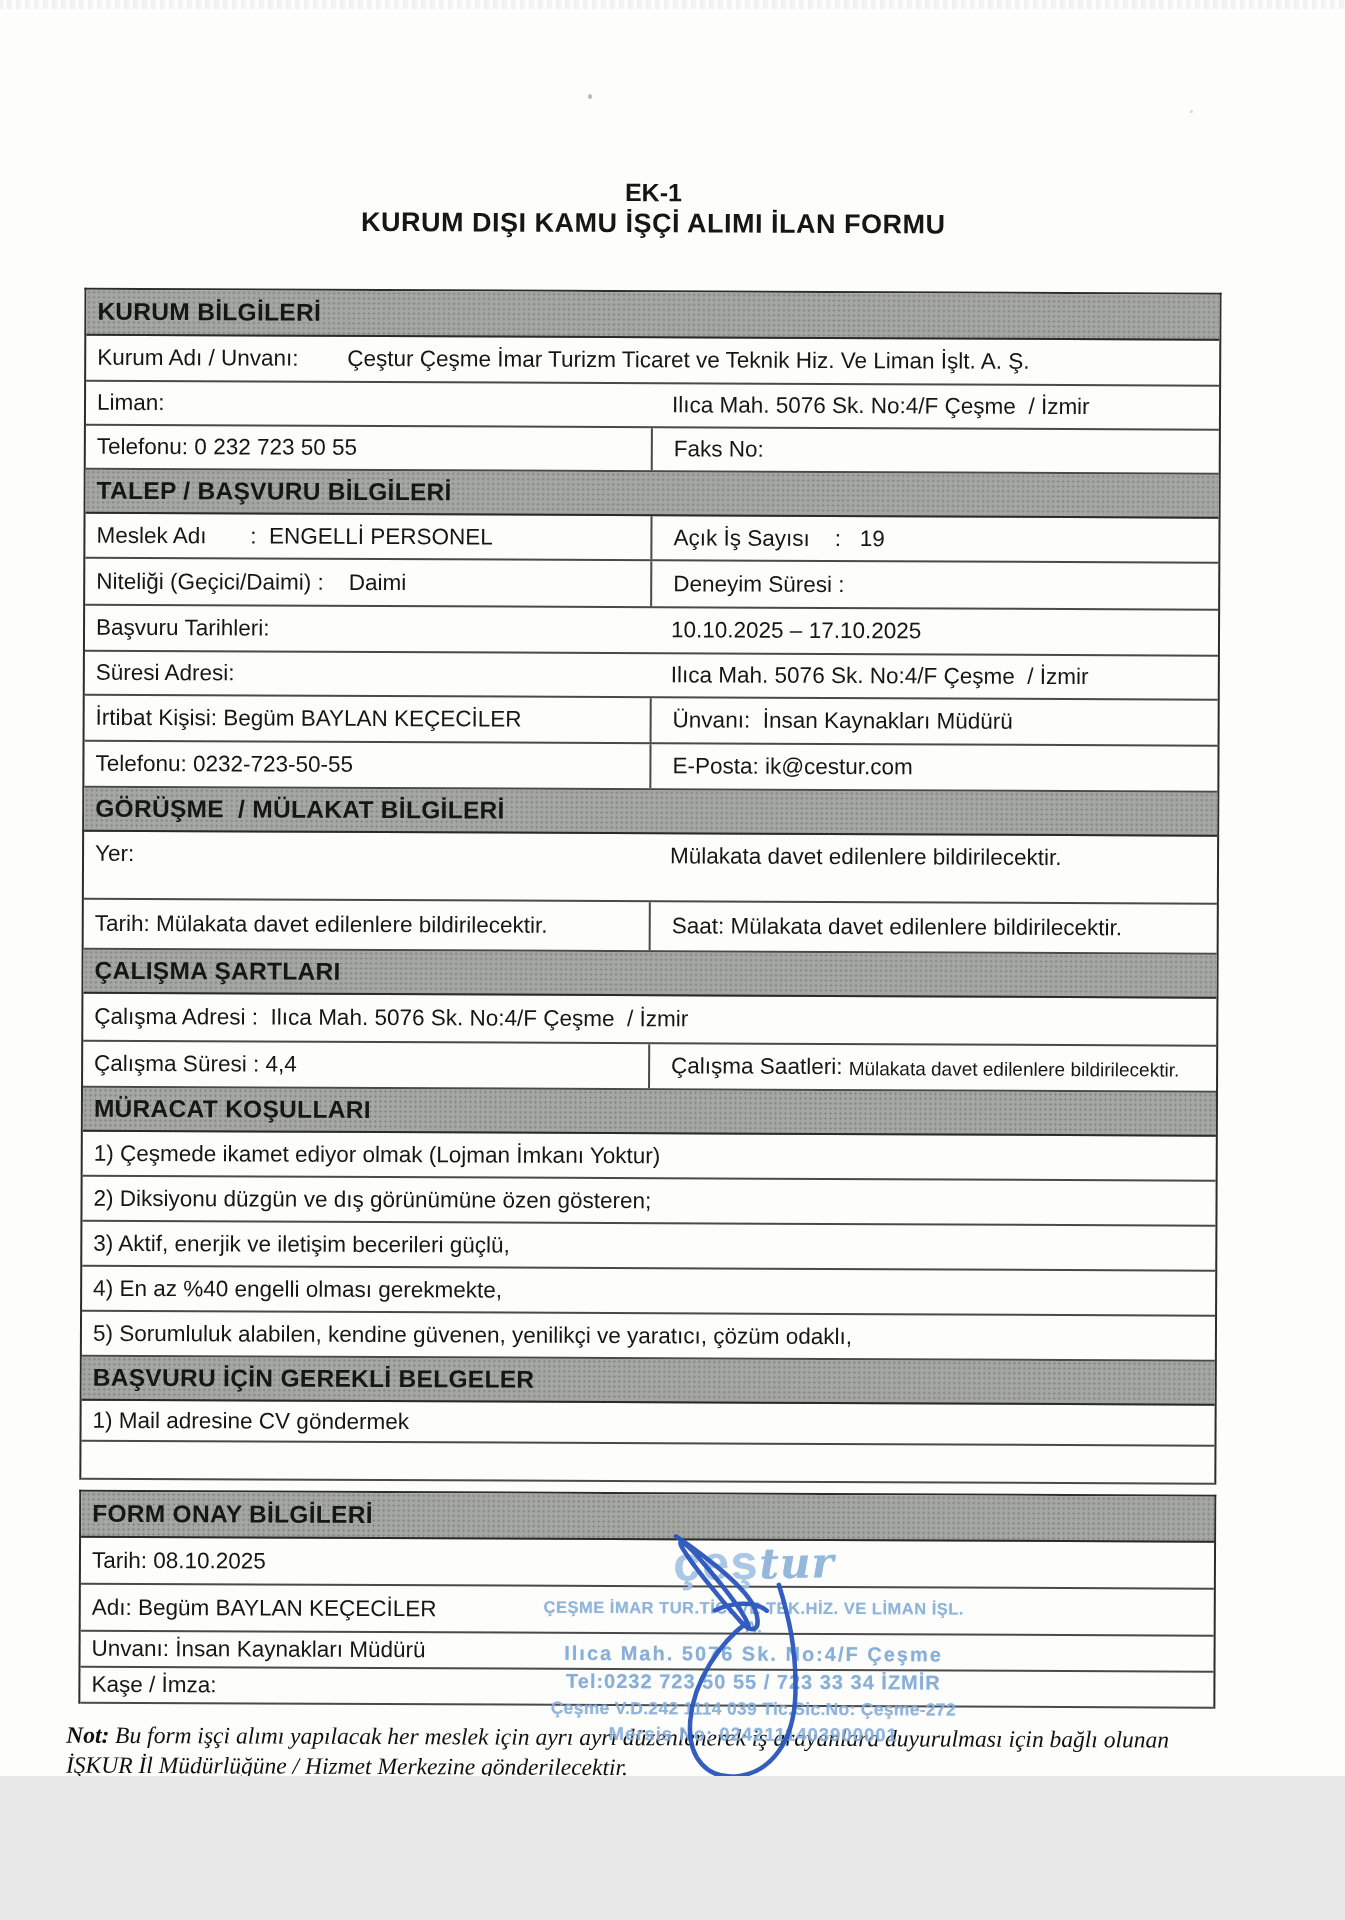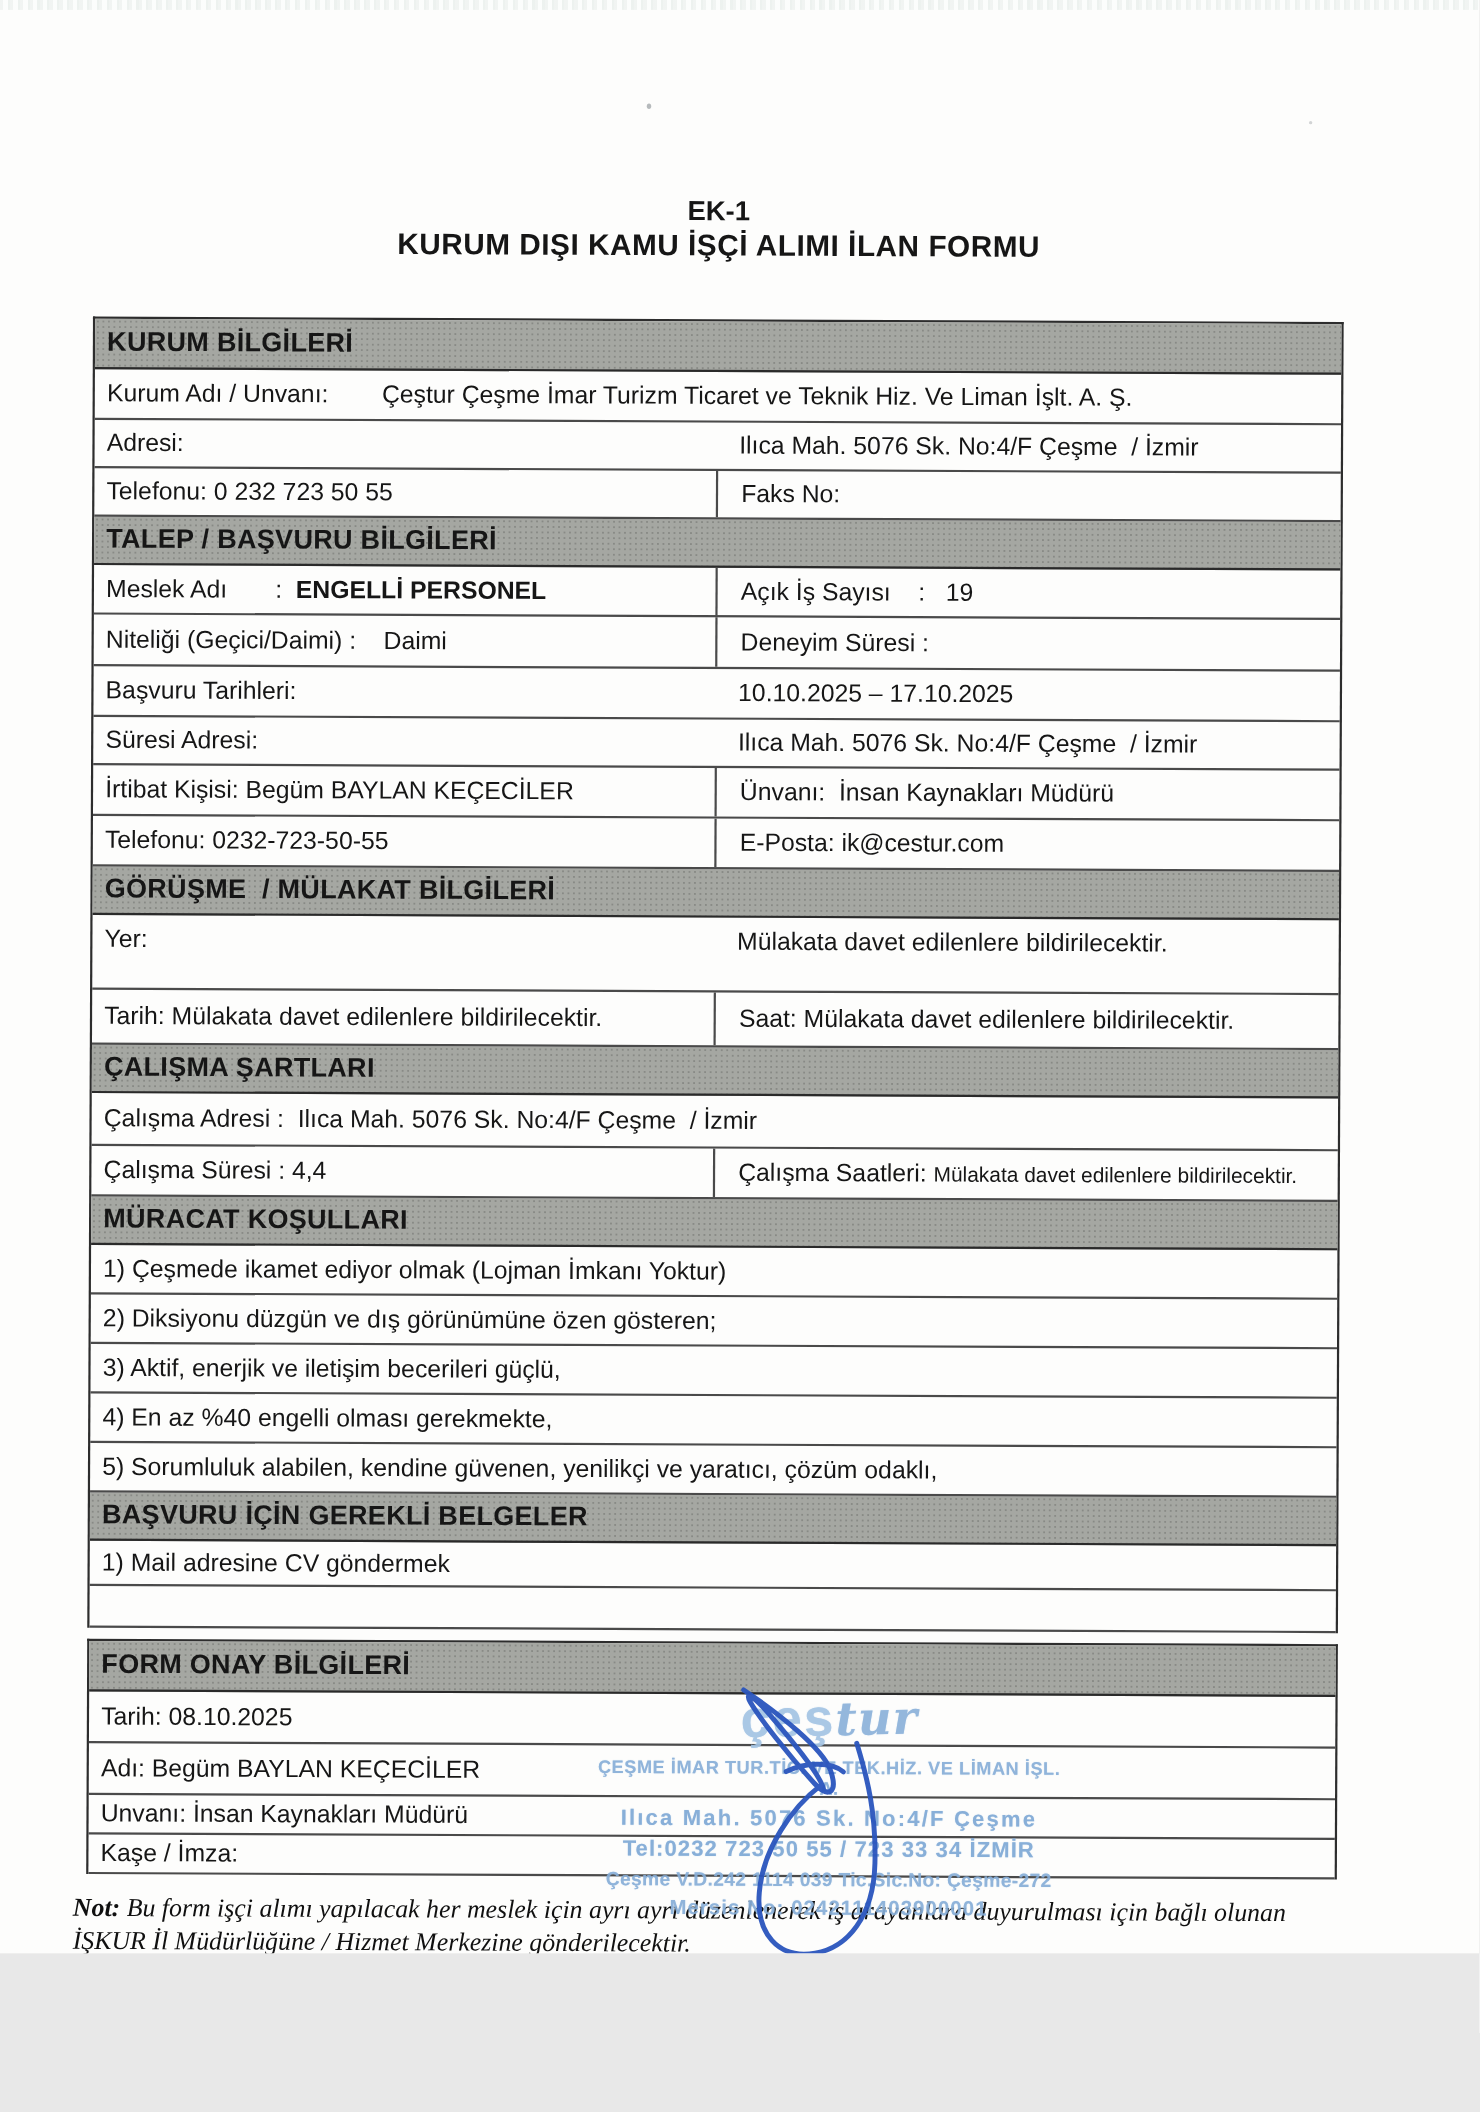--- a/index.html
+++ b/index.html
@@ -39,21 +39,21 @@
   }
   .row.top{ align-items:flex-start; padding-top:9px; }
   .col2{
     position:absolute; left:565px; top:0; bottom:0; right:0;
     border-left:2px solid #4a4a4a; display:flex; align-items:center;
     padding-left:21px; box-sizing:border-box; white-space:pre-wrap;
   }
   .col2.nl{ border-left:none; }
   .row.top .col2{ align-items:flex-start; padding-top:9px; }
   .w250{ display:inline-block; width:250px; }
-  .b{ font-weight:bold; }
+  .b{ font-weight:normal; }
   .small{ font-size:19px; padding-top:3px; }.h36{height:36px}.h38{height:38px}.h41{height:41px}
   .h44{height:44px}.h45{height:45px}.h46{height:46px}.h47{height:47px}
   .h48{height:48px}.h50{height:50px}.h68{height:68px}
   .note{
     margin:16px 0 0 -12px; width:1165px;
     font-family:"Liberation Serif", serif; font-style:italic;
     font-size:23.5px; line-height:1.28; color:#101010;
   }
   .note .nb{ font-weight:bold; }
   .stamp{
@@ -93,21 +93,21 @@
     </div>
 
     <div class="tbl">
 
       <div class="band h46">KURUM BİLGİLERİ</div>
       <div class="row h46">
         <span class="w250">Kurum Adı / Unvanı:</span>
         <span>Çeştur Çeşme İmar Turizm Ticaret ve Teknik Hiz. Ve Liman İşlt. A. Ş.</span>
       </div>
       <div class="row h44">
-        <span>Adresi:</span>
+        <span>Liman:</span>
         <span class="col2 nl">Ilıca Mah. 5076 Sk. No:4/F Çeşme  / İzmir</span>
       </div>
       <div class="row h44">
         <span>Telefonu: 0 232 723 50 55</span>
         <span class="col2">Faks No:</span>
       </div>
 
       <div class="band h44">TALEP / BAŞVURU BİLGİLERİ</div>
       <div class="row h45">
         <span>Meslek Adı       :  </span><span class="b">ENGELLİ PERSONEL</span>

